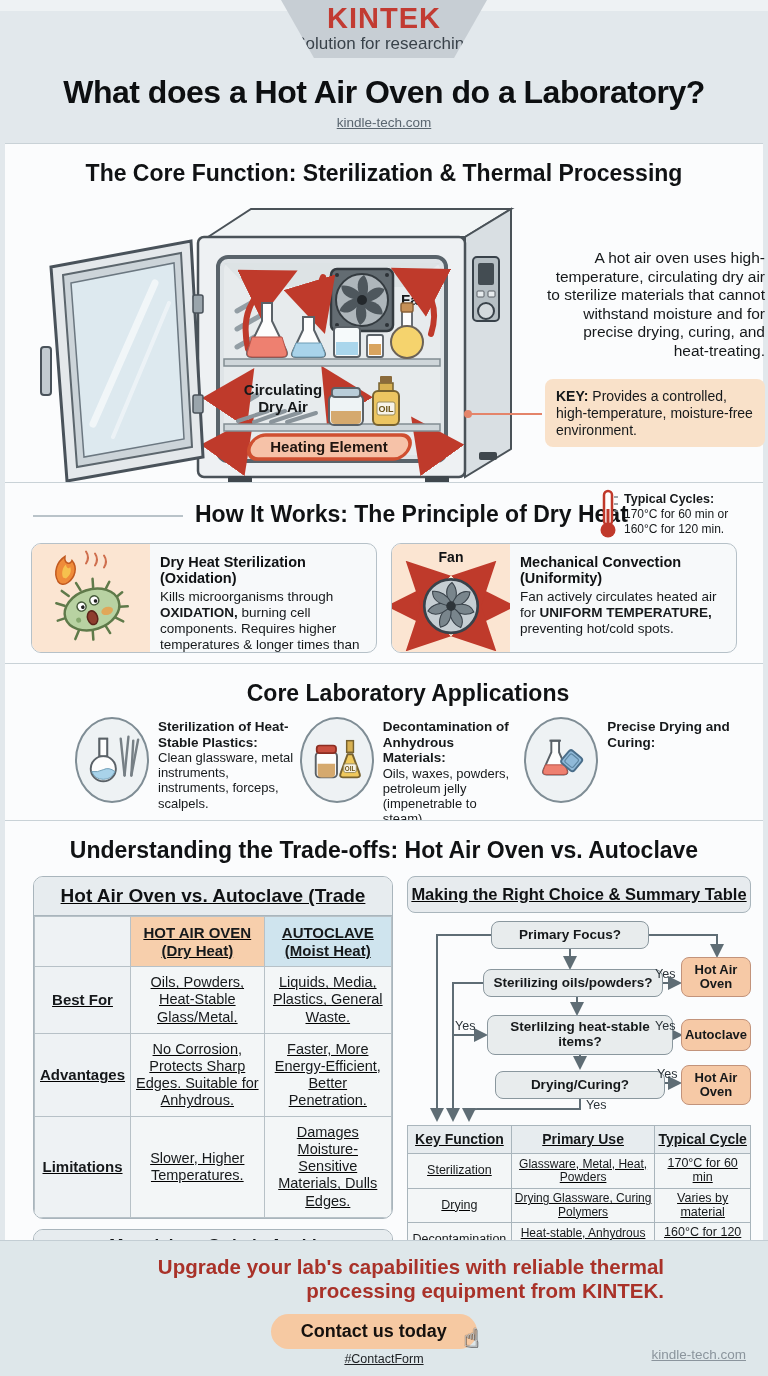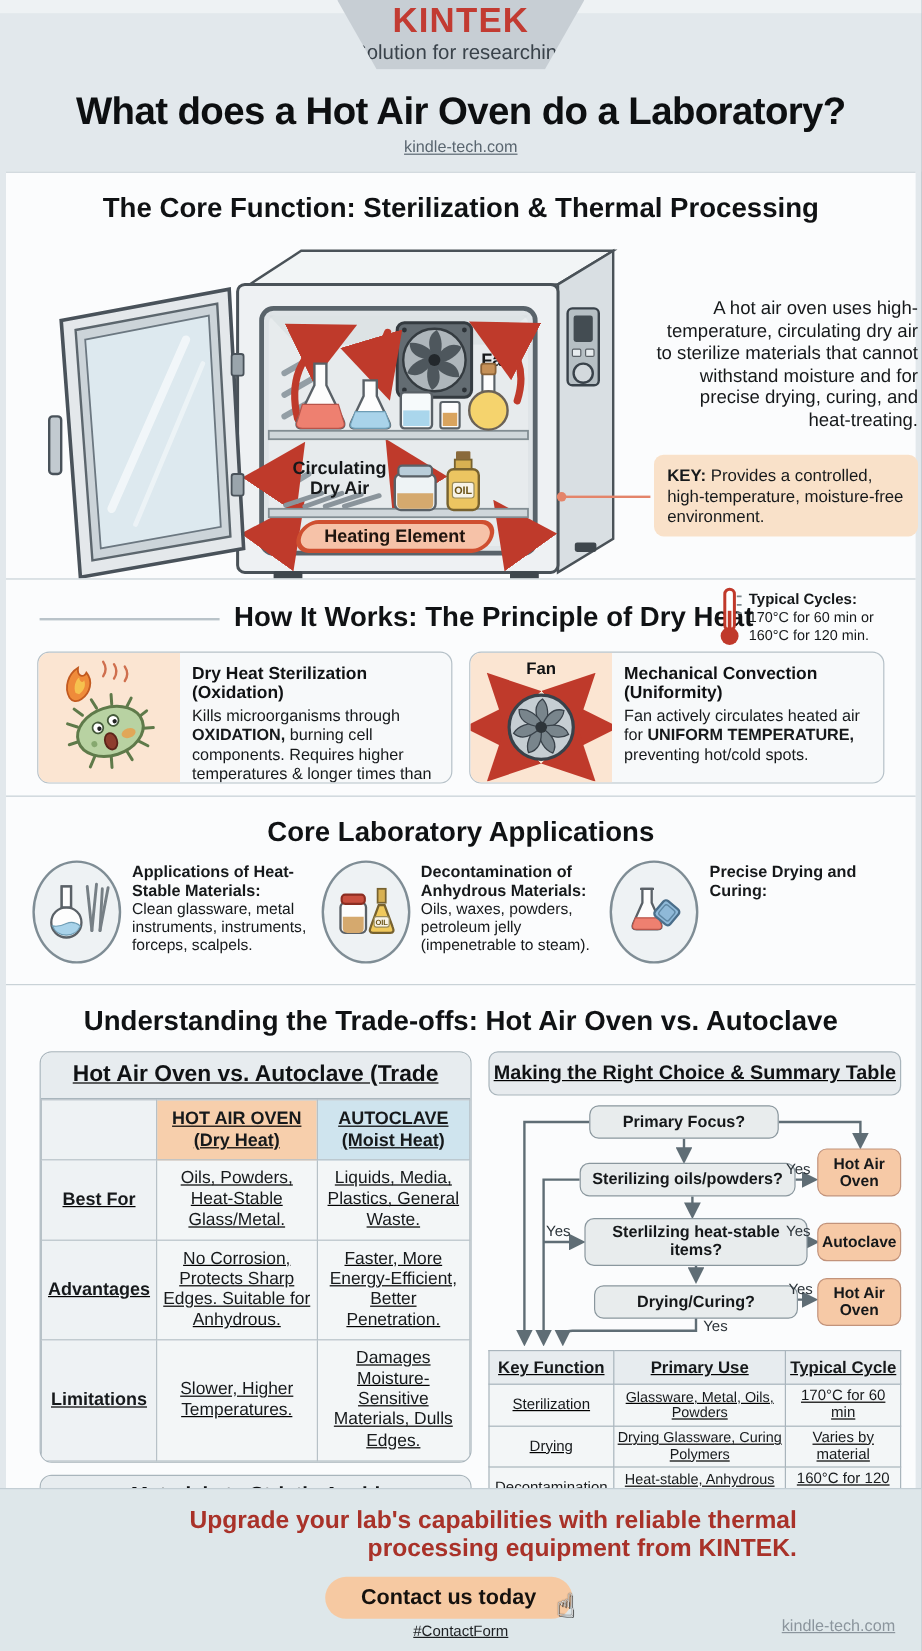--- a/index.html
+++ b/index.html
@@ -54,21 +54,21 @@
     display:flex; overflow:hidden; }
   .hcard-ill { width:118px; flex:0 0 118px; background:#fbe5d2; position:relative; }
   .hcard-ill .fan-label { position:absolute; top:5px; left:0; right:0; text-align:center;
     font-weight:bold; font-size:14px; color:#101214; }
   .hcard-txt { flex:1; padding:10px 10px 0 10px; }
   .hcard-title { font-weight:bold; font-size:14.5px; color:#101214; margin-bottom:3px; }
   .hcard-body { font-size:13.5px; line-height:1.18; color:#16191b; }
   .hcard-body b { font-weight:bold; }
 
   
-  .s3 { height:157px; }
+  .s3 { height:157px;padding-left:48px; }
   .apps-row { display:flex; padding:6px 20px 0 22px; gap:6px; }
   .app-item { display:flex; gap:9px; flex:1; align-items:flex-start; }
   .app-circle { width:74px; height:86px; flex:0 0 74px; border:2px solid #7f8d95; border-radius:50%;
     background:#eef2f4; display:flex; align-items:center; justify-content:center; }
   .app-txt { font-size:13px; line-height:1.16; color:#16191b; padding-top:2px; }
   .app-title { font-weight:bold; font-size:13.5px; }
 
   
   .s4 { height:420px; }
   .panels { display:flex; gap:14px; padding:8px 12px 0 28px;text-decoration:underline; }
@@ -384,21 +384,21 @@
             <rect x="17" y="8" width="8" height="18" fill="#fdfdfd" stroke="#5a6167" stroke-width="2"></rect>
             <g stroke="#767f85" stroke-width="2.5" stroke-linecap="round" fill="none">
               <path d="M39,8 L43,46"></path>
                 <path d="M47,6 L43,46"></path>
               <path d="M52,10 L50,46"></path>
                 <path d="M57,9 L50,46"></path>
             </g>
           </svg>
         </div>
         <div class="app-txt">
-          <div class="app-title">Applications of Heat-Stable Materials:</div>
+          <div class="app-title">Sterilization of Heat-Stable Plastics:</div>
           <div>Clean glassware, metal instruments, instruments, forceps, scalpels.</div>
         </div>
       </div>
       <div class="app-item">
         <div class="app-circle">
           <svg width="58" height="62" viewBox="0 0 60 60">
             <rect x="8" y="22" width="22" height="26" rx="4" fill="#fdfdfd" stroke="#5a6167" stroke-width="2"></rect>
             <path d="M10,34 h18 v10 q0,4 -4,4 h-10 q-4,0 -4,-4 Z" fill="#d5a96e"></path>
             <rect x="9" y="15" width="20" height="8" rx="3" fill="#c94f3f" stroke="#8c2e22" stroke-width="1.8"></rect>
             <rect x="40" y="10" width="7" height="12" fill="#d8b152" stroke="#77622f" stroke-width="1.5"></rect>
@@ -520,21 +520,21 @@
               <col style="width:97px">
             </colgroup>
           <tbody>
               <tr>
             <th>Key Function</th>
             <th>Primary Use</th>
             <th>Typical Cycle</th>
           </tr>
           <tr>
             <td class="c0">Sterilization</td>
-            <td class="c1">Glassware, Metal, Oils, Powders</td>
+            <td class="c1">Glassware, Metal, Heat, Powders</td>
             <td class="c2">170°C for 60 min</td>
           </tr>
           <tr>
             <td class="c0">Drying</td>
             <td class="c1">Drying Glassware, Curing Polymers</td>
             <td class="c2">Varies by material</td>
           </tr>
           <tr>
             <td class="c0">Decontamination</td>
             <td class="c1">Heat-stable, Anhydrous Materials</td>

